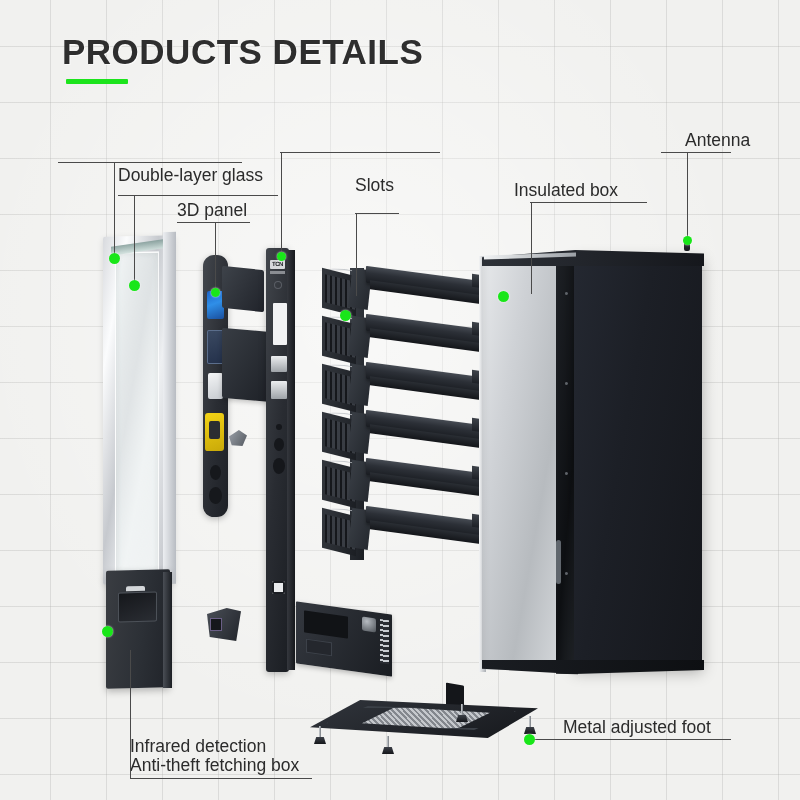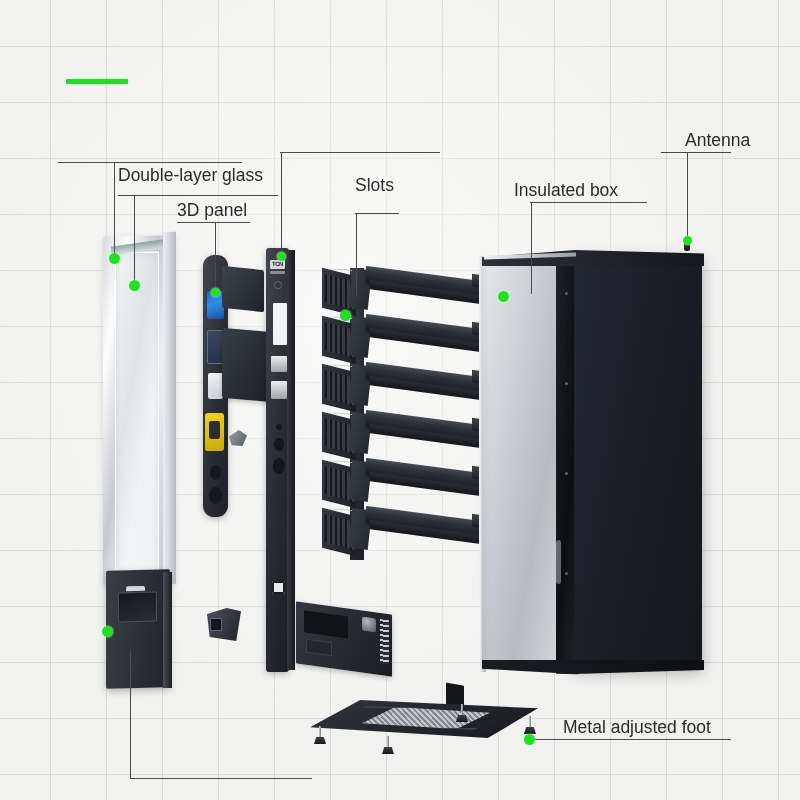--- a/index.html
+++ b/index.html
@@ -363,20 +363,21 @@
   }
 </style>
 </head>
 <body>
 
 <div id="bg-grid"></div>
 <div id="bg-vig"></div>
 
 <div id="stage">
 
+  <div id="title">PRODUCTS DETAILS</div>
   <div id="title-rule"></div>
 
   <div id="frame-outer">
     <div id="frame-inner"></div>
   </div>
   <div id="frame-right-post"></div>
   <div id="frame-glass"></div>
 
   <div id="fetchbox">
     <div id="fetchbox-handle"></div>
@@ -562,17 +563,21 @@
   <div class="leader" style="left:687px; top:152px; height:88px"></div>
   <div class="dot sm" style="left:683px; top:236px"></div>
 
   <div class="label" style="left:563px; top:718px">
     <span class="txt">Metal adjusted foot</span>
   </div>
   <div class="uline" style="left:563px; top:739px; width:168px"></div>
   <div class="leader-h" style="left:530px; top:739px; width:34px"></div>
   <div class="dot" style="left:524px; top:734px"></div>
 
+  <div class="label" style="left:130px; top:737px">
+    <span class="txt">Infrared detection</span>
+    <span class="txt">Anti-theft fetching box</span>
+  </div>
   <div class="uline" style="left:130px; top:778px; width:182px"></div>
   <div class="leader" style="left:130px; top:650px; height:129px"></div>
   <div class="dot" style="left:102px; top:626px"></div>
 
 </div>
 
 </body></html>

